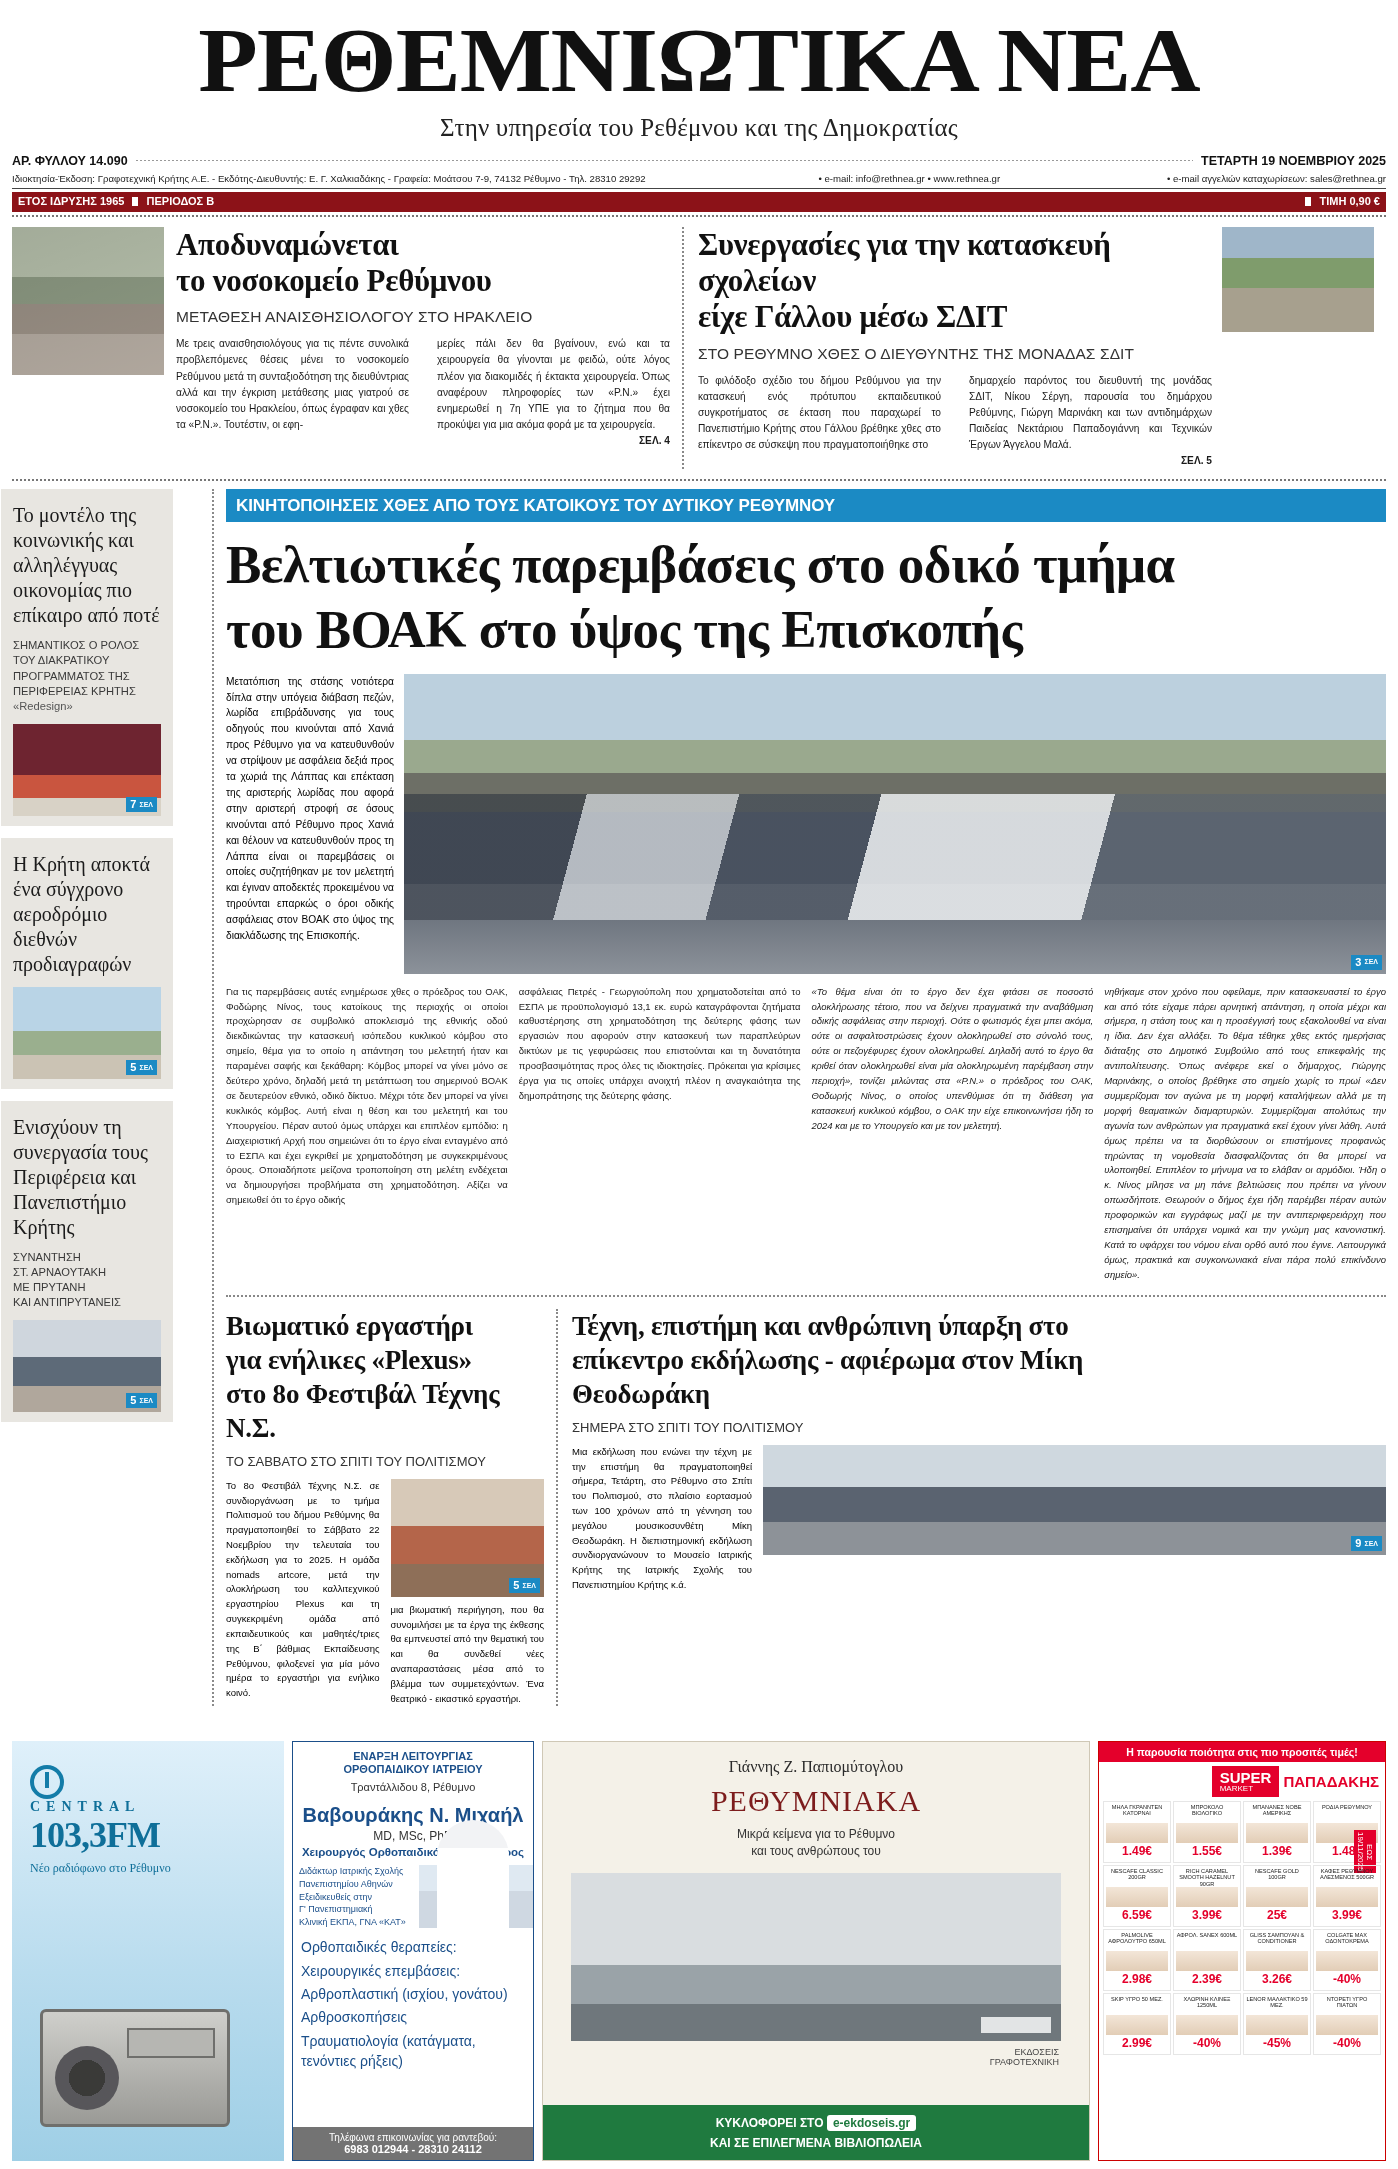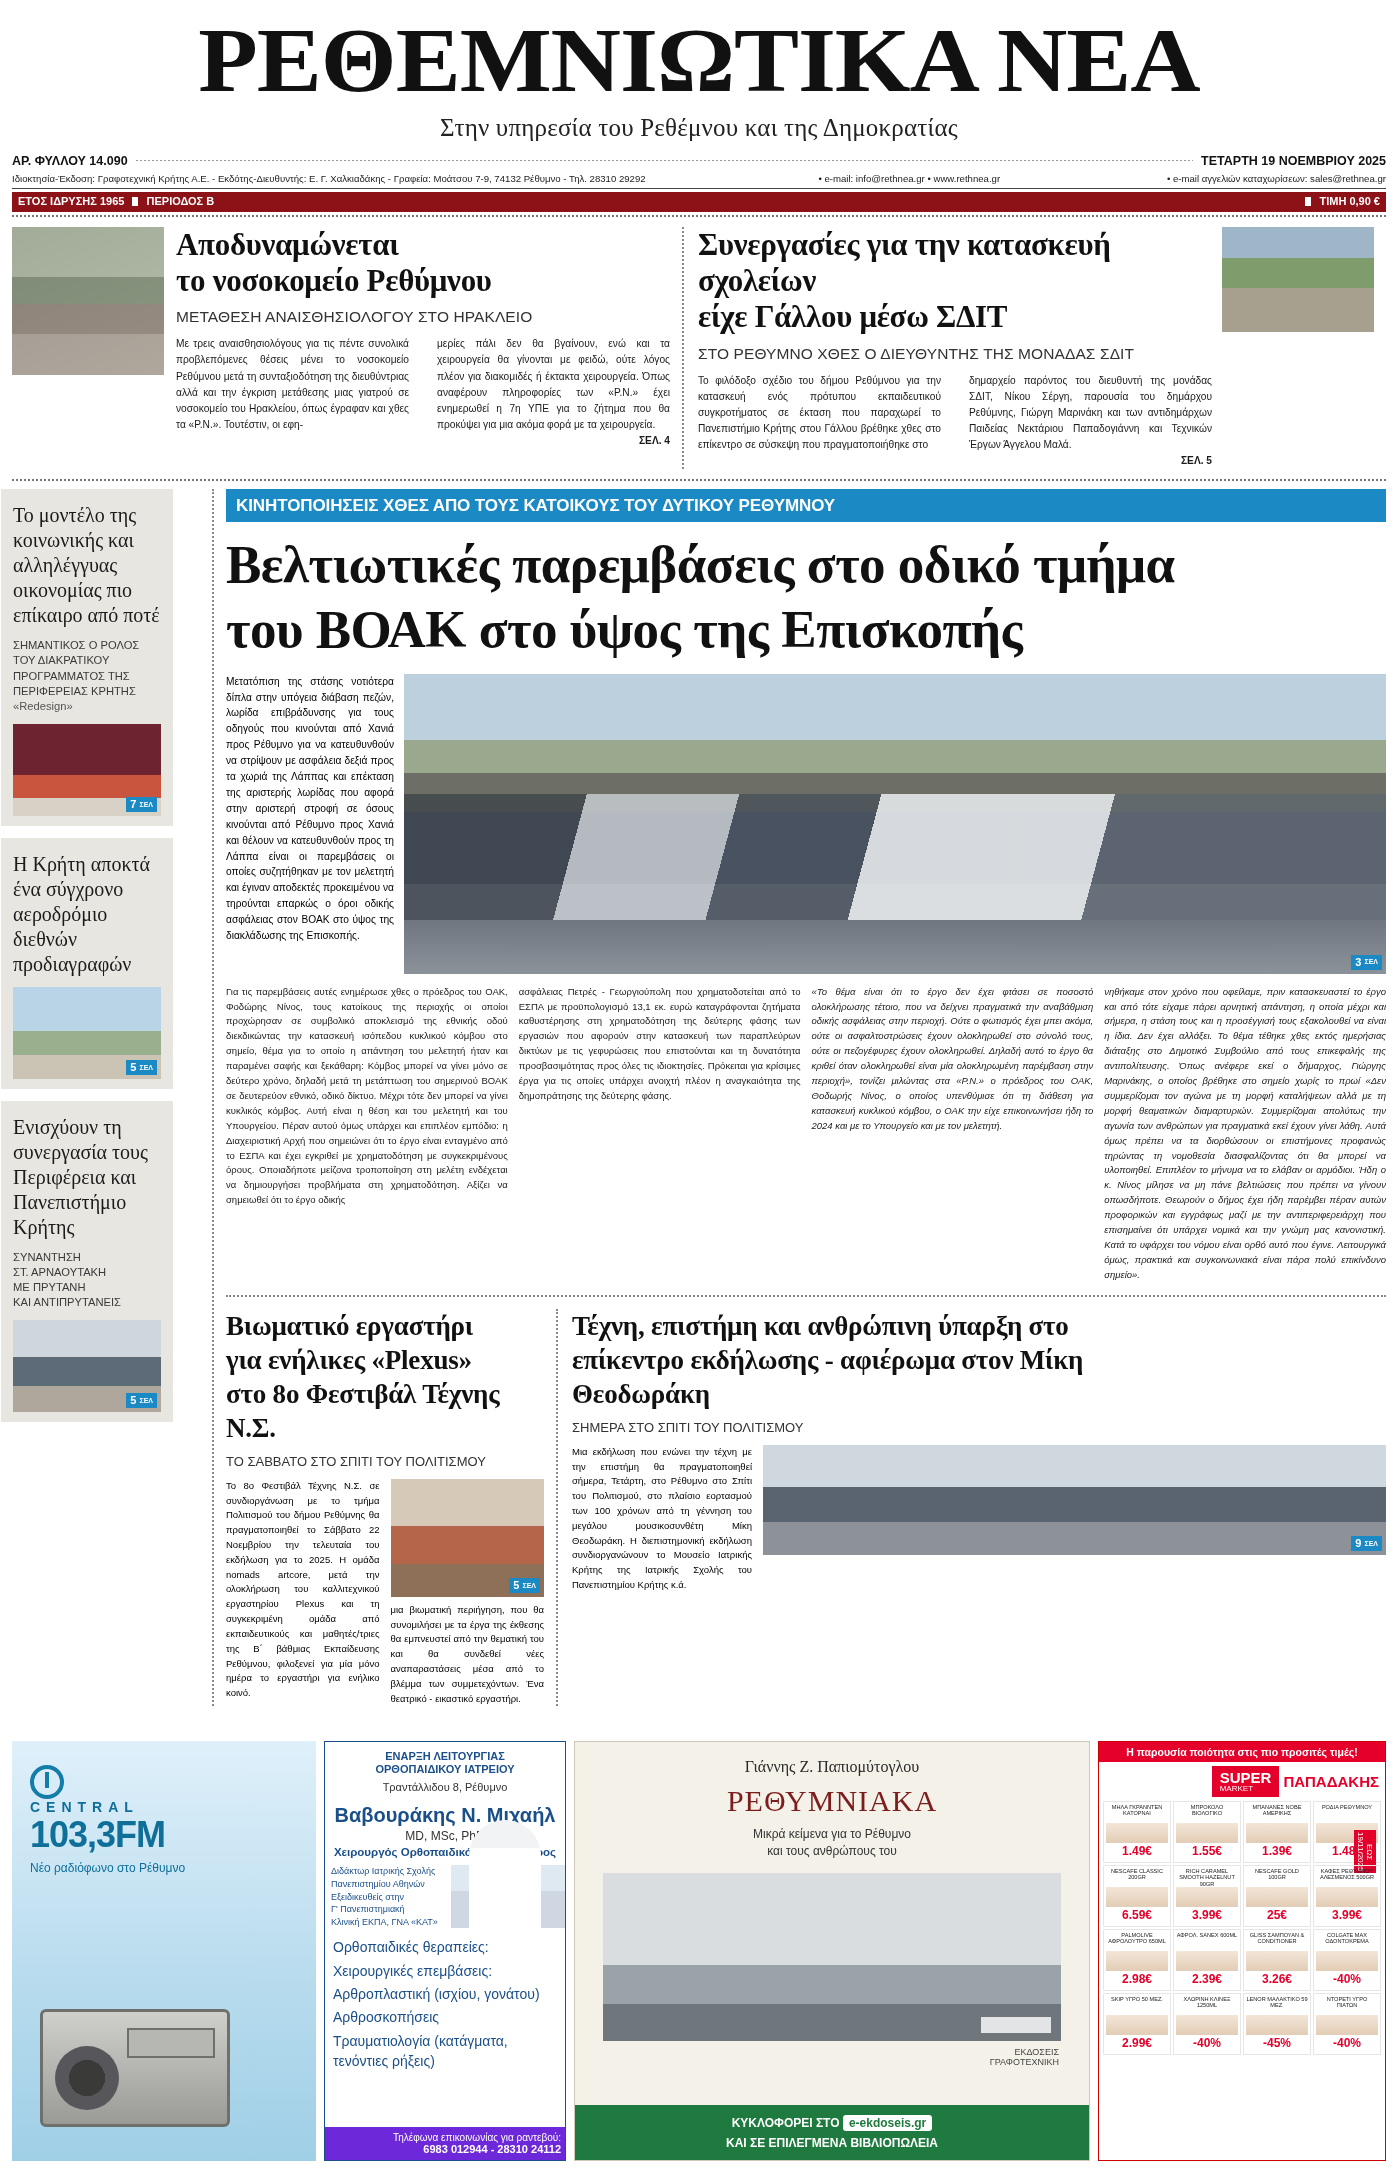--- a/index.html
+++ b/index.html
@@ -162,21 +162,21 @@
   .lower-pic {
     height: 150px; margin-top: 10px; position:relative;
     background: linear-gradient(#d7c9b8 0 40%, #b4654a 40% 72%, #8e6f58 72% 100%);
   }
   .lower-pic.b2 { background: linear-gradient(#cfd8df 0 38%, #5a6370 38% 70%, #8d9298 70% 100%); }
 
   
   .ads { position:absolute; left:12px; right:12px; bottom: 8px; height: 420px; display:flex; gap: 8px; }
 
   .ad { position:relative; overflow:hidden; }
-  .ad-radio { width: 304px; background: linear-gradient(#dff0fa, #b9dcee 55%, #9fcfe6); }
+  .ad-radio { width: 272px; background: linear-gradient(#dff0fa, #b9dcee 55%, #9fcfe6); font-family: Liberation Serif, serif; }
   .ad-radio .logo { position:absolute; top: 24px; left: 18px; color:#137ca8; }
   .ad-radio .ring { width: 34px; height: 34px; border:4px solid #137ca8; border-radius:50%; position:relative; }
   .ad-radio .ring:after { content:""; position:absolute; left:50%; top:3px; width:4px; height:16px; background:#137ca8; transform:translateX(-50%); }
   .ad-radio .central { font-size: 14px; letter-spacing: 6px; font-weight:bold; color:#0f6f99; }
   .ad-radio .freq { font-size: 36px; font-weight:bold; color:#0f6f99; letter-spacing:-1px; line-height:1; margin-top:2px;}
   .ad-radio .sub { font-size: 12px; color:#0f6f99; margin-top: 8px; }
   .ad-radio .box {
     position:absolute; left:28px; bottom: 34px; width: 190px; height: 118px;
     background: linear-gradient(#cfcfcb,#9a9a96); border:3px solid #6f6f6c; border-radius:6px;
   }
@@ -195,21 +195,21 @@
   .ad-doc .name { color:#1b4f8a; font-weight:bold; font-size: 20px; margin-top: 7px; text-align:center; }
   .ad-doc .deg { color:#333; font-size: 12px; text-align:center; margin-top:2px; }
   .ad-doc .spec { color:#1b4f8a; font-size: 11.5px; font-weight:bold; text-align:center; margin-top:3px; }
   .ad-doc .split { display:flex; margin-top: 7px; }
   .ad-doc .lcol { width: 126px; padding: 0 6px; font-size: 9px; line-height:1.4; color:#1b4f8a; }
   .ad-doc .rcol { flex:1; position:relative; }
   .ad-doc .portrait { position:absolute; inset:0; background: linear-gradient(#dfe9f2 0 42%, #cfd8e2 42% 100%); }
   .ad-doc .portrait:after{ content:""; position:absolute; left:18px; bottom:0; width:72px; height:108px; background: linear-gradient(#f2f3f5 0 26%, #fff 26% 100%); border-radius: 36px 36px 0 0;}
   .ad-doc .bullets { padding: 6px 8px; font-size: 14px; line-height:1.45; color:#1b4f8a; }
   .ad-doc .bullets .b { margin-top: 3px; }
-  .ad-doc .phonebar { background:#6d28d9; color:#fff; text-align:right; padding: 5px 4px; font-size: 11px; font-weight:bold; position:absolute; left:0; right:0; bottom:0;}
+  .ad-doc .phonebar { background:#737373; color:#fff; text-align:center; padding: 5px 4px; font-size: 11px; font-weight:bold; position:absolute; left:0; right:0; bottom:0;}
   .ad-doc .phonebar .ln1 { font-size: 10px; font-weight:normal; }
 
   .ad-book { flex:1; background:#f4f1e8; border:1px solid #cfc8b6; position:relative; }
   .ad-book .author { text-align:center; font-family:"Liberation Serif",serif; font-size: 16px; color:#2a2a2a; margin-top: 16px; }
   .ad-book .btitle { text-align:center; font-family:"Liberation Serif",serif; font-size: 30px; color:#7d1d1d; margin-top: 8px; letter-spacing:1px;}
   .ad-book .bsub { text-align:center; font-size: 12px; color:#333; margin-top: 8px; line-height:1.45; }
   .ad-book .cover { margin: 12px 28px 0 28px; height: 168px; background: linear-gradient(#d9dde0 0 55%, #9aa3a8 55% 78%, #6f777c 78% 100%); position:relative; }
   .ad-book .cover:after{ content:""; position:absolute; right:10px; bottom:8px; width:70px; height:16px; background:rgba(255,255,255,.8);}
   .ad-book .greenbar { position:absolute; left:0; right:0; bottom:0; background:#1f7a3f; color:#fff; padding: 10px 8px; text-align:center; }
   .ad-book .greenbar .l1 { font-size: 12px; font-weight:bold; }

